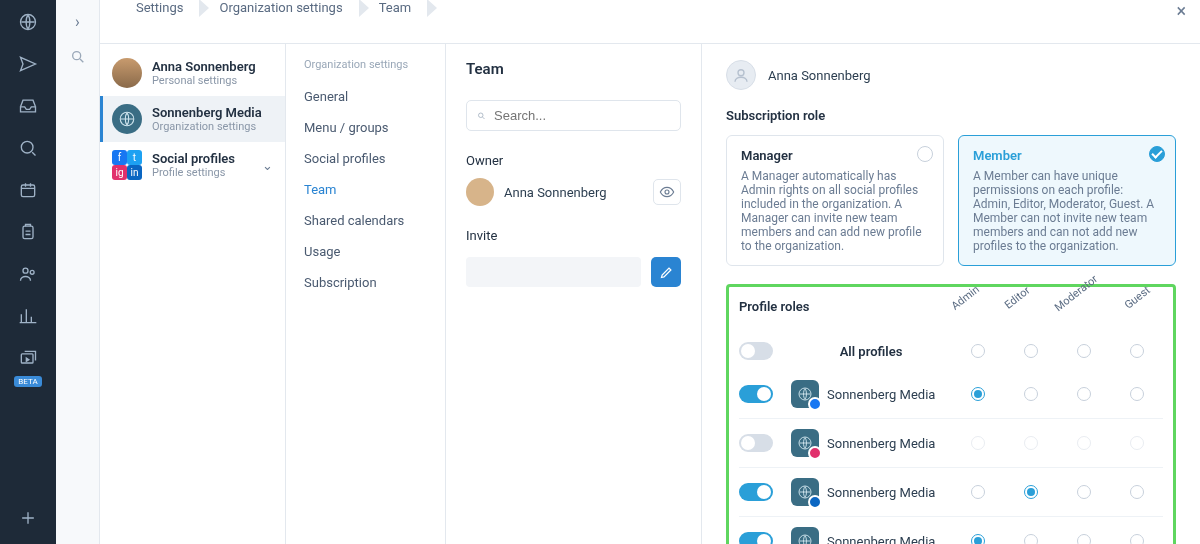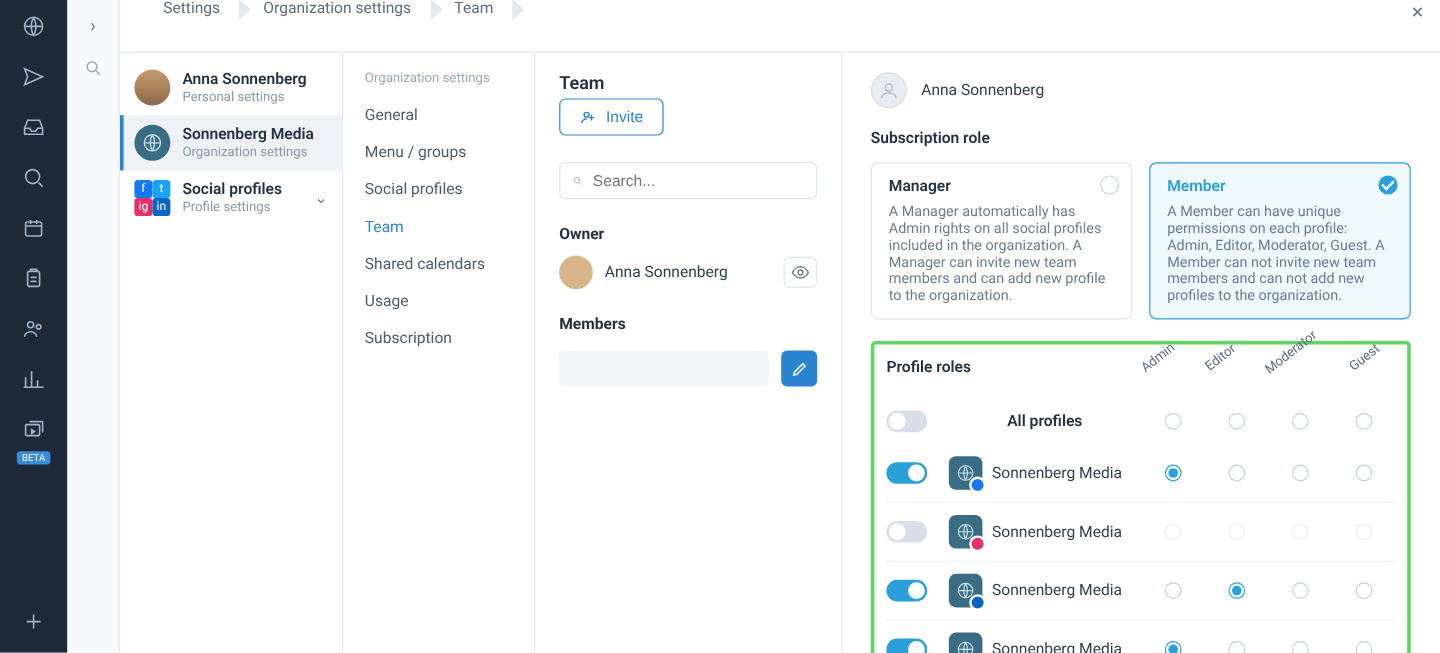--- a/index.html
+++ b/index.html
@@ -41,21 +41,21 @@
   .colB .nav-item.active { color:#2a84d2;}
   
   .colC { width:256px; border-right:1px solid #e3e8ee; padding:16px 20px;}
   .colC h3 { font-size:15px; font-weight:600; color:#233142; margin-bottom:4px;}
   .plan { font-size:12px; color:#5a6b82; margin-bottom:14px;}
   .plan .ent { font-weight:600;}
   .plan .cnt { color:#4aa64a; font-weight:600;}
   .invite-btn { border:1px solid #2a84d2; color:#2a84d2; background:#fff; border-radius:5px; padding:7px 16px; display:inline-flex; align-items:center; gap:8px; cursor:pointer; font-size:13px;}
   .search-box { margin-top:22px; border:1px solid #dfe5ec; border-radius:5px; padding:7px 10px; display:flex; align-items:center; gap:8px; color:#9aa8b8;}
   .search-box input { border:none; outline:none; flex:1; font-size:13px; }
-  .sect { font-weight:700; color:#233142; margin-top:22px; margin-bottom:10px;}
+  .sect { font-weight:400; color:#233142; margin-top:22px; margin-bottom:10px;}
   .owner-row { display:flex; align-items:center; gap:10px;}
   .owner-row .av { width:28px;height:28px;border-radius:50%; background:#d7b48a;}
   .eye { margin-left:auto; width:28px;height:26px;border:1px solid #dfe5ec;border-radius:5px;display:flex;align-items:center;justify-content:center;color:#6b7c93;cursor:pointer;}
   .member-row { margin-top:14px; display:flex; align-items:center;}
   .member-row .ph { flex:1; height:30px; background:#f3f5f8; border-radius:4px;}
   .edit-btn { width:30px;height:30px;background:#2a84d2;border-radius:5px;display:flex;align-items:center;justify-content:center;color:#fff;margin-left:10px;cursor:pointer;}
   
   .colD { flex:1; padding:16px 24px 10px; overflow:auto;}
   .user-hdr { display:flex; align-items:center; gap:12px; margin-bottom:18px;}
   .user-hdr .av{width:30px;height:30px;border-radius:50%;background:#e7ecf2;border:1px solid #d7dee7;display:flex;align-items:center;justify-content:center;color:#b6c1cf;}
@@ -222,46 +222,39 @@
             <div class="nav-item">Social profiles</div>
             <div class="nav-item active">Team</div>
             <div class="nav-item">Shared calendars</div>
             <div class="nav-item">Usage</div>
             <div class="nav-item">Subscription</div>
           </div>
       </div>
 
       <div class="colC">
         <h3>Team</h3>
-        <button class="invite-btn">
-          <svg width="14" height="14" viewBox="0 0 24 24" fill="none" stroke="#2a84d2" stroke-width="2">
-              <circle cx="10" cy="8" r="3.5"></circle>
-              <path d="M3 20c0-3.5 3-6 7-6M17 8v8M13 12h8"></path>
-            </svg>
-          <span>Invite</span>
-        </button>
         <div class="search-box">
           <svg width="14" height="14" viewBox="0 0 24 24" fill="none" stroke="#9aa8b8" stroke-width="2">
               <circle cx="10" cy="10" r="6"></circle>
               <path d="M20 20l-5-5"></path>
             </svg>
           <input placeholder="Search..." style="">
         </div>
         <div class="sect">Owner</div>
         <div class="owner-row">
           <div class="av"></div>
           <span>Anna Sonnenberg</span>
           <div class="eye">
             <svg width="16" height="16" viewBox="0 0 24 24" fill="none" stroke="#6b7c93" stroke-width="1.7">
                 <path d="M2 12s3.5-7 10-7 10 7 10 7-3.5 7-10 7S2 12 2 12z"></path>
                 <circle cx="12" cy="12" r="3"></circle>
               </svg>
           </div>
         </div>
-        <div class="sect">Members</div>
+        <div class="sect">Invite</div>
         <div class="member-row">
           <div class="ph"></div>
           <div class="edit-btn">
             <svg width="15" height="15" viewBox="0 0 24 24" fill="none" stroke="#fff" stroke-width="2">
                 <path d="M4 20l4-1 11-11-3-3L5 16l-1 4z"></path>
               </svg>
           </div>
         </div>
       </div>
 

